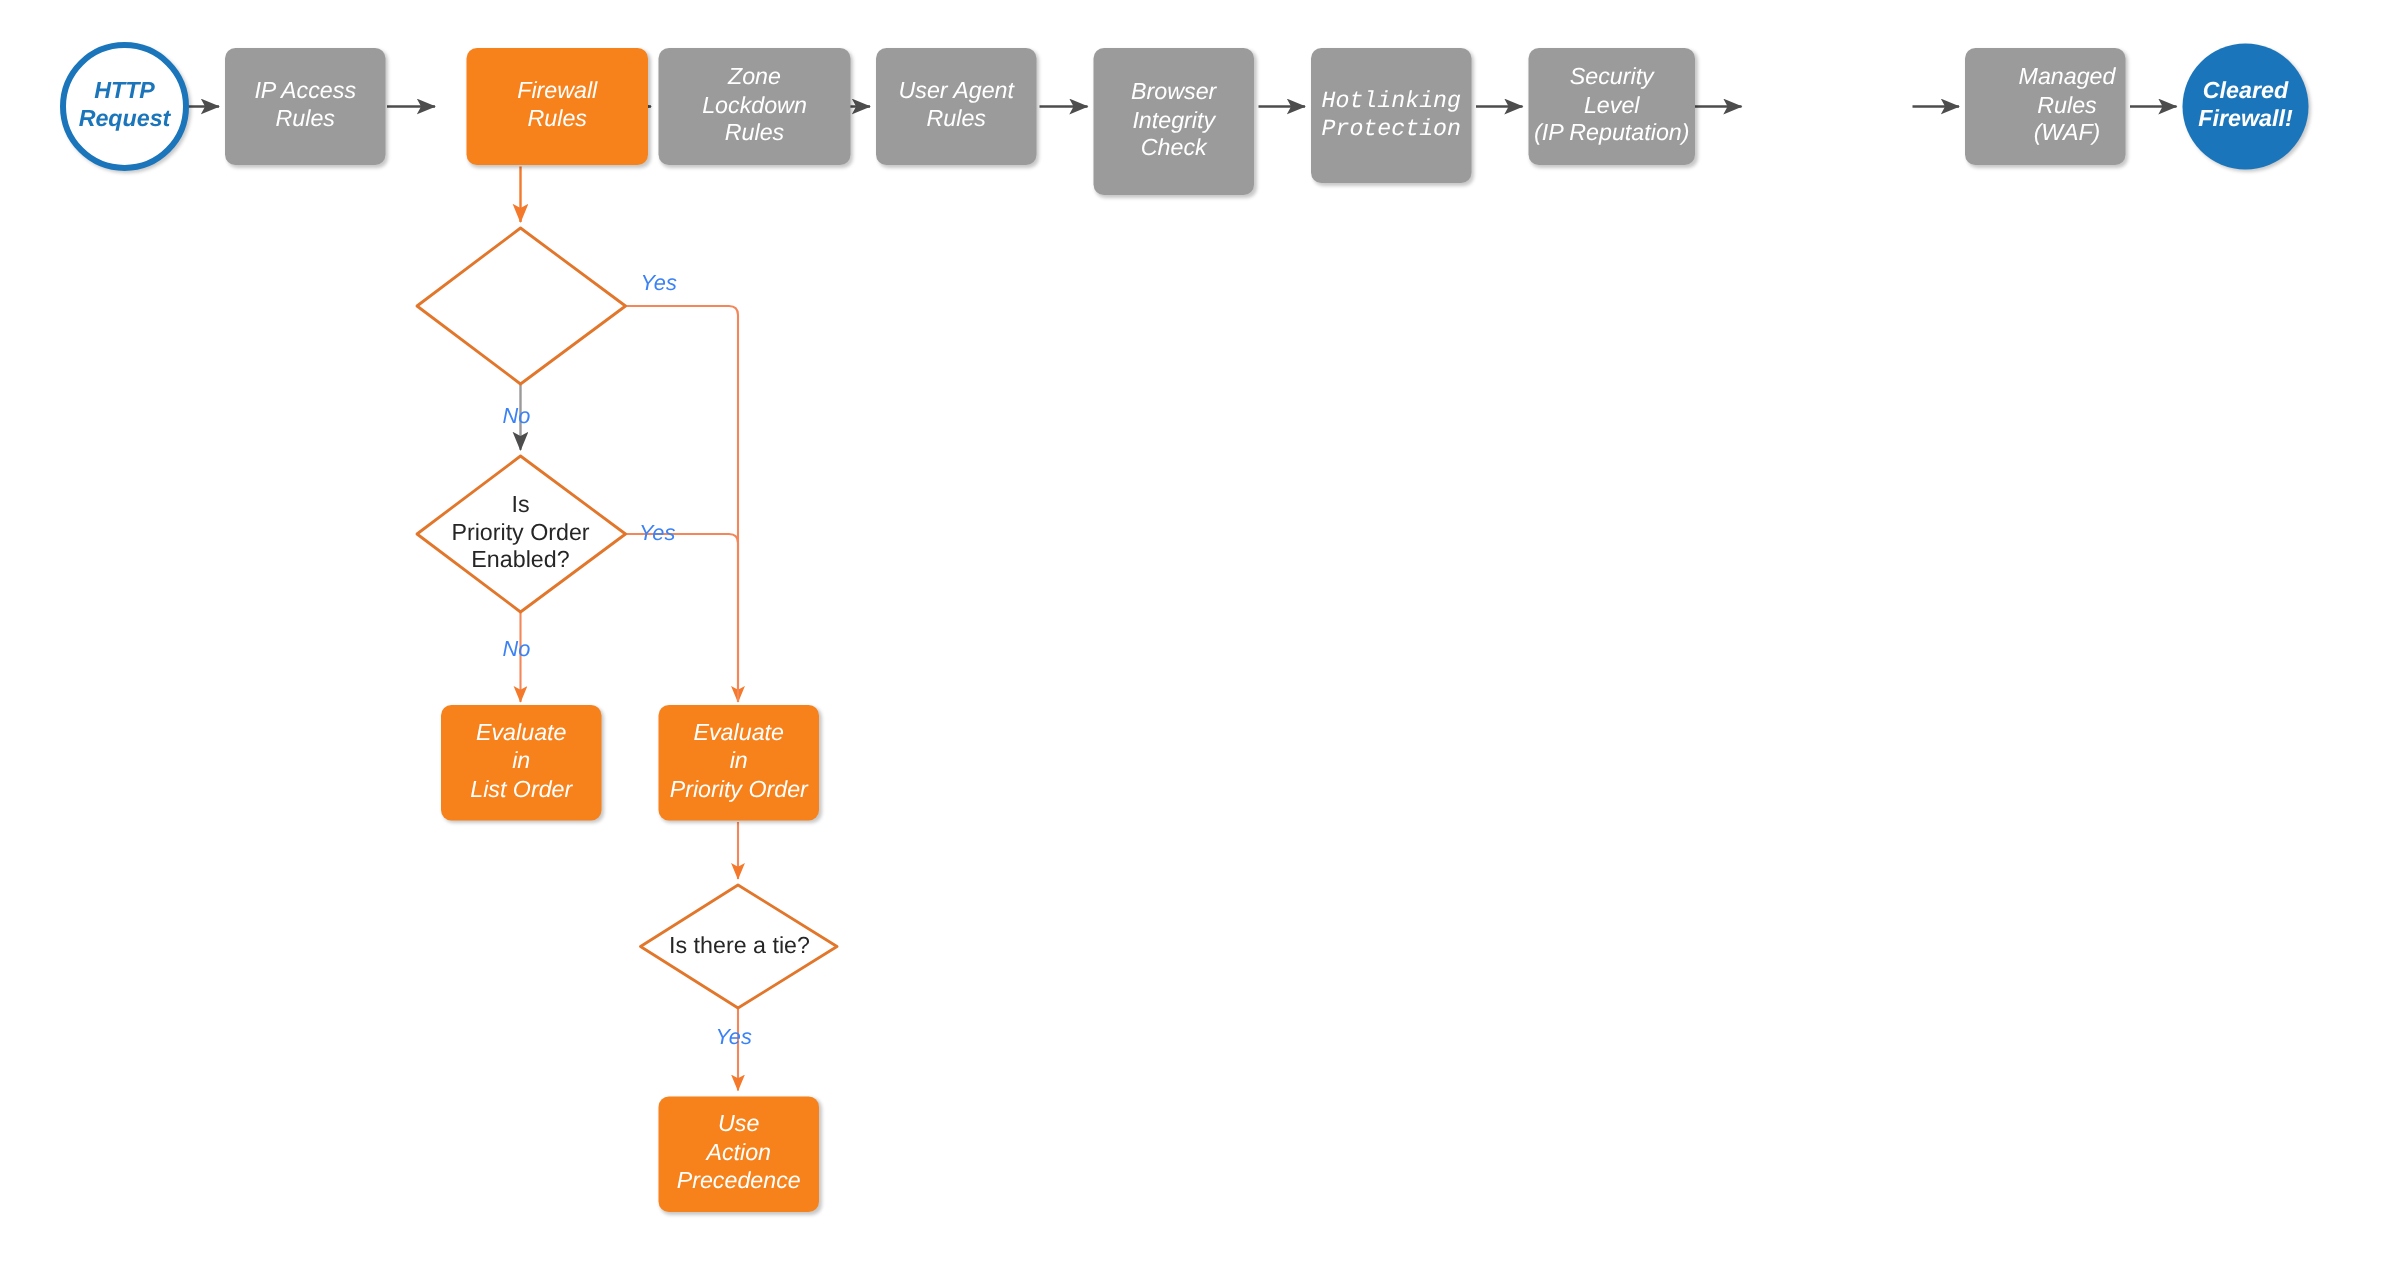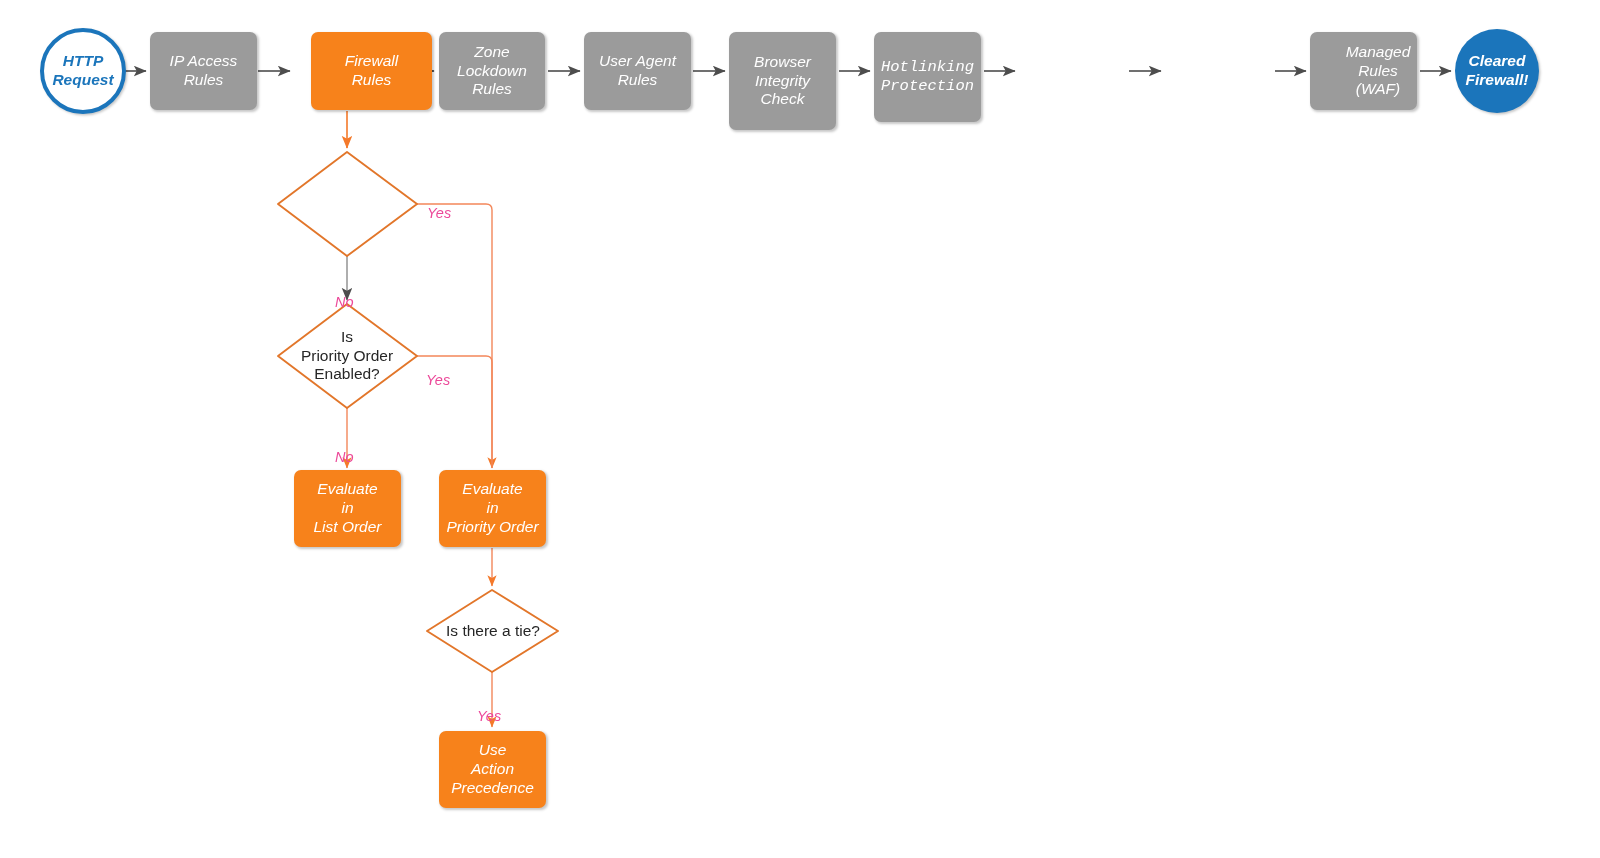--- a/index.html
+++ b/index.html
@@ -67,23 +67,22 @@
     text-align: center;
     font-size: 15.5px;
     color: #262626;
     line-height: 1.2;
     pointer-events: none;
   }
   .edge-label {
     position: absolute;
     font-size: 14.5px;
     font-style: italic;
-    color: #ec4899;
+    color: #3b82f6;
     white-space: nowrap;
-    margin-top: 24px;
   }
 </style>
 </head>
 <body>
 
 <div id="canvas">
 
   <svg id="edges" viewBox="0 0 1600 858">
     <defs>
       <marker id="arrow-gray" markerWidth="9" markerHeight="9" refX="7.6" refY="3.3" orient="auto">
@@ -142,21 +141,21 @@
     </div>
   </div>
 
   <div class="node proc orange" style="left:311px; top:32px; width:121px; height:78px;">
     <div>
       <div>Firewall</div>
       <div>Rules</div>
     </div>
   </div>
 
-  <div class="node proc gray" style="left:439px; top:32px; width:106px; height:78px;">
+  <div class="node proc gray" style="left:439px; top:32px; width:128px; height:78px;">
     <div>
       <div>Zone</div>
       <div>Lockdown</div>
       <div>Rules</div>
     </div>
   </div>
 
   <div class="node proc gray" style="left:584px; top:32px; width:107px; height:78px;">
     <div>
       <div>User Agent</div>
@@ -172,20 +171,27 @@
     </div>
   </div>
 
   <div class="node proc gray" style="left:874px; top:32px; width:107px; height:90px;font-family:Liberation Mono, monospace;">
     <div>
       <div>Hotlinking</div>
       <div>Protection</div>
     </div>
   </div>
 
+  <div class="node proc gray" style="left:1019px; top:32px; width:111px; height:78px;">
+    <div>
+      <div>Security</div>
+      <div>Level</div>
+      <div>(IP Reputation)</div>
+    </div>
+  </div>
 
 
   <div class="node proc gray" style="left:1310px; top:32px; width:107px; height:78px;padding-left:29px;">
     <div>
       <div>Managed</div>
       <div>Rules</div>
       <div>(WAF)</div>
     </div>
   </div>
 

